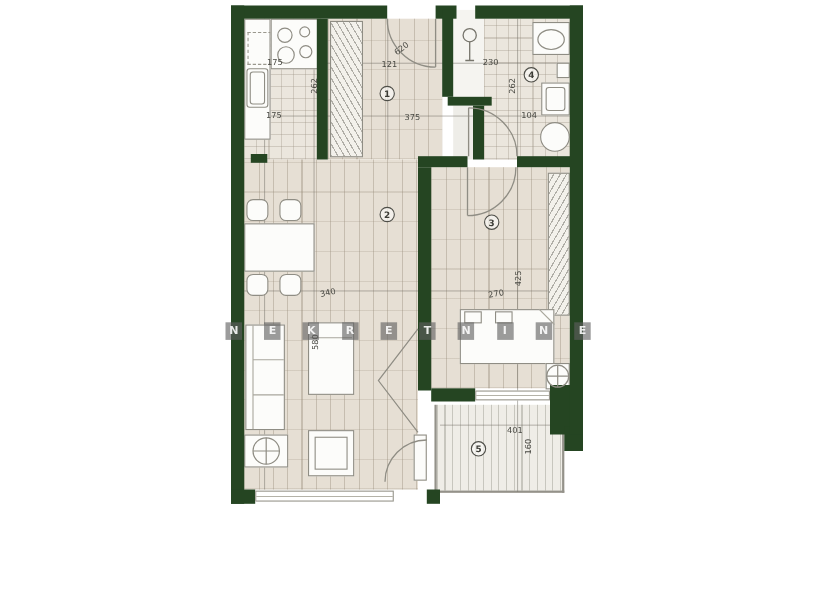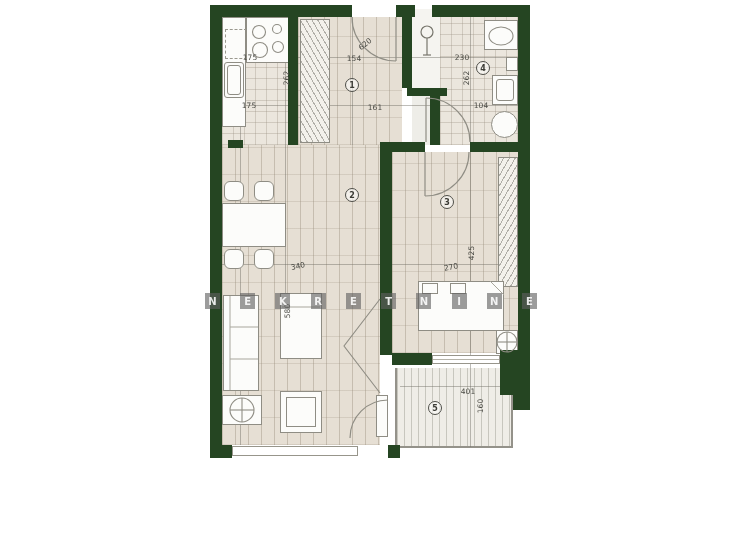--- a/index.html
+++ b/index.html
@@ -181,23 +181,23 @@
       </g>
       <g stroke="#8f8d84" stroke-width="1.1" fill="none">
         <polyline points="170,294 134,341 170,388"></polyline>
       </g>
     </svg>
 
     <span class="dim" style="left:40px;top:52px;">175</span>
     <span class="dim r90" style="left:76px;top:73px;">262</span>
     <span class="dim" style="left:39px;top:100px;">175</span>
     <span class="dim r38" style="left:155px;top:39px;">620</span>
-    <span class="dim" style="left:144px;top:53px;">154</span>
-    <span class="dim" style="left:165px;top:102px;">161</span>
-    <span class="dim" style="left:252px;top:52px;">230</span>
+    <span class="dim" style="left:144px;top:53px;">121</span>
+    <span class="dim" style="left:165px;top:102px;">375</span>
+    <span class="dim" style="left:236px;top:52px;">230</span>
     <span class="dim r90" style="left:256px;top:73px;">262</span>
     <span class="dim" style="left:271px;top:100px;">104</span>
     <span class="dim r12" style="left:88px;top:261px;">340</span>
     <span class="dim r90" style="left:77px;top:306px;">580</span>
     <span class="dim r10" style="left:241px;top:262px;">270</span>
     <span class="dim r90" style="left:261px;top:248px;">425</span>
     <span class="dim" style="left:258px;top:386px;">401</span>
     <span class="dim r90" style="left:270px;top:401px;">160</span>
 
     <div class="badge" style="left:135px;top:73px;">1</div>

